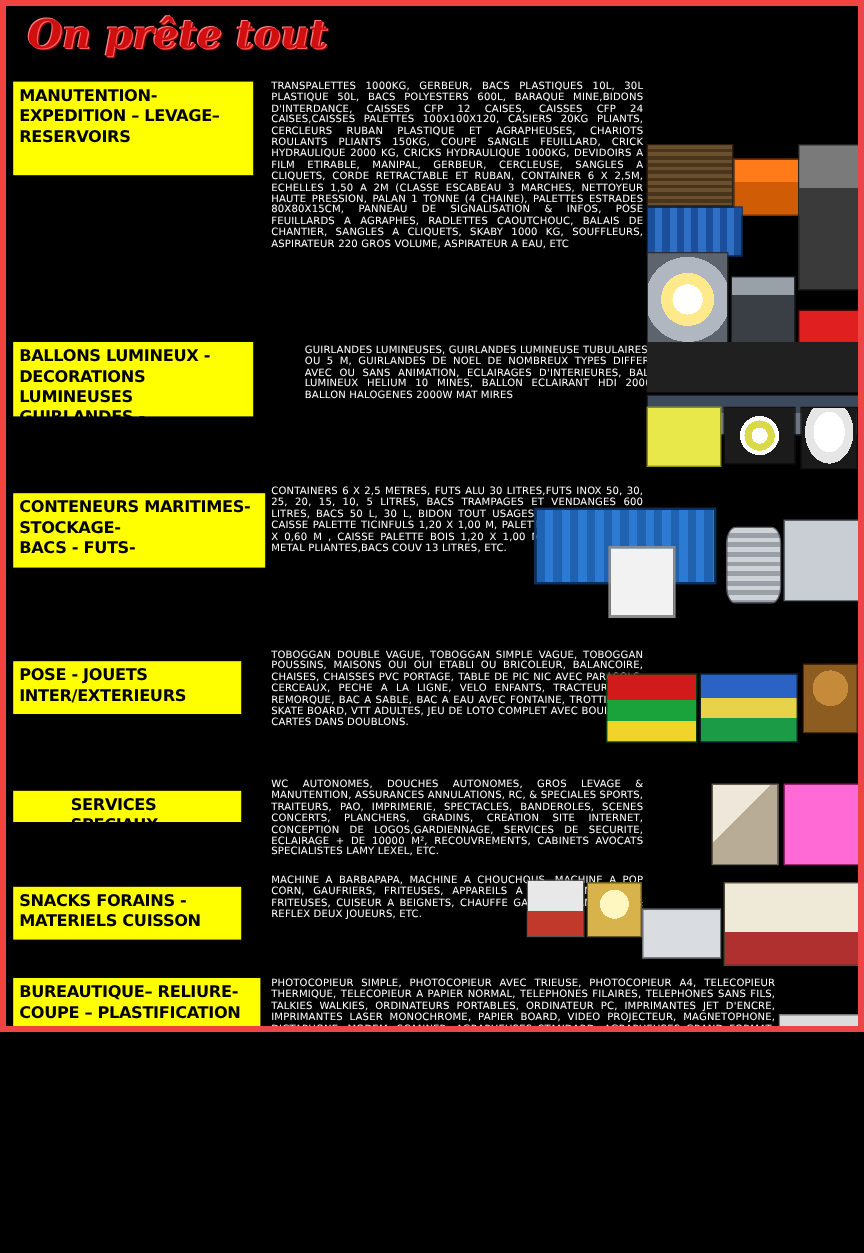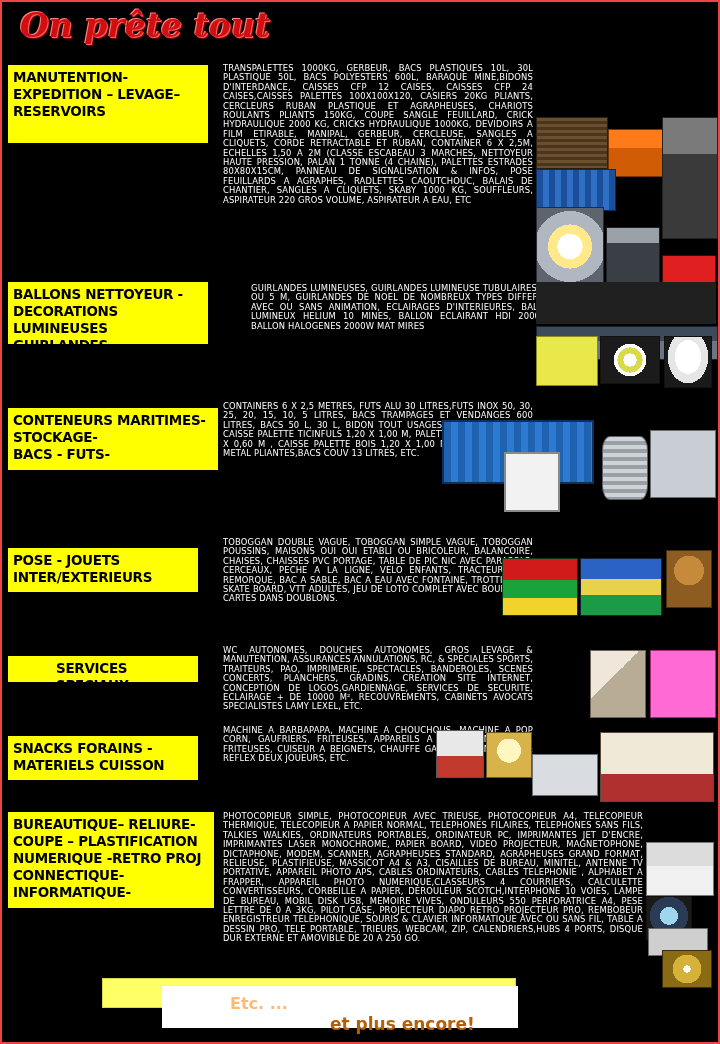--- a/index.html
+++ b/index.html
@@ -6,24 +6,24 @@
     margin: 0;
     padding: 0;
     background: #000000;
   }
   body {
     font-family: "DejaVu Sans", sans-serif;
   }
   #page {
     position: relative;
     width: 720px;
-    height: 1044px;
+    height: 860px;
     background: #000000;
     overflow: hidden;
-    border: 2px solid #ef4444;
+    border: 5px solid #ef4444;
     box-sizing: border-box;
   }
   
   .header {
     position: absolute;
     left: 0; top: 0;
     width: 720px;
     height: 50px;
   }
   .header-title {
@@ -248,21 +248,21 @@
     <div class="img pallet-stack" style="left:534px; top:60px; width:70px; height:50px;"></div>
     <div class="img orange-boxes" style="left:606px; top:72px; width:62px; height:46px;"></div>
     <div class="img blue-crates" style="left:534px; top:112px; width:78px; height:40px;"></div>
     <div class="img lamp" style="left:534px; top:150px; width:66px; height:110px;"></div>
     <div class="img trolley" style="left:604px; top:170px; width:52px; height:76px;"></div>
     <div class="img red-stand" style="left:660px; top:198px; width:52px; height:48px;"></div>
     <div class="img" style="left:660px; top:60px; width:54px; height:120px; background:linear-gradient(180deg,#7a7a7a 0 30%,#3a3a3a 30% 100%); border:1px solid #222;"></div>
   </div>
 
   <div class="row" style="top:272px;height:110px;">
-    <div class="cat-box" style="left:6px; top:8px; width:200px; height:62px; white-space:pre-line;">BALLONS NETTOYEUR -
+    <div class="cat-box" style="left:6px; top:8px; width:200px; height:62px; white-space:pre-line;">BALLONS LUMINEUX -
 DECORATIONS LUMINEUSES
 GUIRLANDES -</div>
     <div class="desc" style="left:221px; top:10px; width:310px; height:80px;margin-left:28px;">GUIRLANDES LUMINEUSES, GUIRLANDES LUMINEUSE TUBULAIRES 25 M OU 5 M, GUIRLANDES DE NOEL DE NOMBREUX TYPES DIFFERENTS AVEC OU SANS ANIMATION, ECLAIRAGES D'INTERIEURES, BALLONS LUMINEUX HELIUM 10 MINES, BALLON ECLAIRANT HDI 2000 M², BALLON HALOGENES 2000W MAT MIRES</div>
 
     <div class="img garland-band" style="left:534px; top:8px; width:180px; height:42px;"></div>
     <div class="img crowd" style="left:534px; top:52px; width:180px; height:32px;"></div>
     <div class="img coil" style="left:598px; top:62px; width:58px; height:46px;"></div>
     <div class="img bulb" style="left:662px; top:62px; width:46px; height:50px;"></div>
     <div class="img" style="left:534px; top:62px; width:60px; height:48px; background:#e8e84a; border:1px solid #8a8a20;"></div>
   </div>

